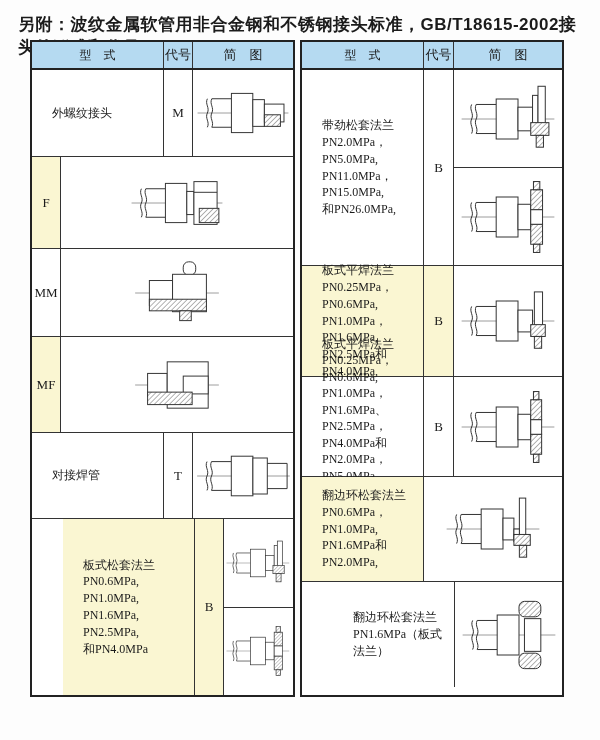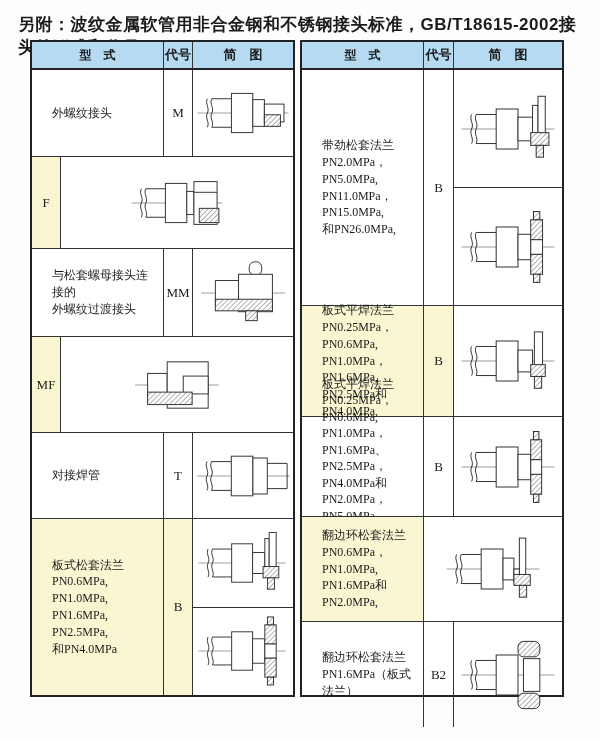--- a/index.html
+++ b/index.html
@@ -13,33 +13,33 @@
     font-family:"Liberation Sans","DejaVu Sans",sans-serif;
     font-weight:bold;font-size:17px;letter-spacing:.5px;
   }
   .half{
     position:absolute;top:40px;height:657px;background:#fff;
     border:2px solid #222;box-sizing:border-box;
   }
   .half-left{left:30px;width:265px;}
   .half-right{left:300px;width:264px;}
   .row{display:flex;border-bottom:1px solid #333;box-sizing:border-box;}
-  .row:last-child{border-bottom:none;}
+  .row:last-child{border-bottom:none;margin-left:31px;}
   .row.hdr-row{border-bottom:2px solid #222;}
   .cell{box-sizing:border-box;min-width:0;}
   .c-type,.c-code{border-right:1px solid #333;}
   .half-left .c-type{width:132px;}
   .half-left .c-code{width:29px;}
   .half-right .c-type{width:122px;}
   .half-right .c-code{width:30px;}
   .c-diag{flex:1;display:flex;flex-direction:column;}
   .hdr{
     background:#b5daf1;display:flex;align-items:center;justify-content:center;
     font-family:"Liberation Sans","DejaVu Sans",sans-serif;
-    font-weight:bold;font-size:13px;
+    font-weight:normal;font-size:13px;
   }
   .c-type{
     display:flex;align-items:center;padding:4px 4px 4px 20px;
     font-size:12px;line-height:1.4;white-space:pre-line;
   }
   .c-code{
     display:flex;align-items:center;justify-content:center;
     font-size:13px;
   }
   .hl{background:#faf6d2;}
@@ -109,22 +109,20 @@
           <rect x="74" y="16" width="26" height="48"></rect>
           <path d="M74,28 h26" fill="none"></path>
           <rect x="80" y="46" width="22" height="16" fill="url(#ht)"></rect>
         </g>
       </svg>
     </div>
       </div>
   </div>
 
   <div class="row" style="height:88px">
-    <div class="cell c-type">与松套螺母接头连接的
-外螺纹过渡接头</div>
     <div class="cell c-code">MM</div>
     <div class="cell c-diag">
         <div class="one">
       <svg class="fig" viewBox="0 0 110 80" width="98" height="74">
         <line x1="8" y1="40" x2="102" y2="40" stroke="#777" stroke-width="0.8"></line>
         <g stroke="#333" stroke-width="1.1" fill="#fff">
           <rect x="62" y="5" width="14" height="15" rx="6"></rect>
           <rect x="24" y="26" width="26" height="28"></rect>
           <rect x="50" y="19" width="38" height="42"></rect>
           <rect x="24" y="47" width="64" height="13" fill="url(#ht)"></rect>
@@ -209,21 +207,21 @@
 </div>
 
 <div class="half half-right">
 
   <div class="row hdr-row" style="height:28px">
     <div class="cell c-type hdr" style="padding:0;justify-content:center">型　式</div>
     <div class="cell c-code hdr">代号</div>
     <div class="cell c-diag hdr">简　图</div>
   </div>
 
-  <div class="row" style="height:236px">
+  <div class="row" style="height:196px">
     <div class="cell c-type">带劲松套法兰
 PN2.0MPa，PN5.0MPa,
 PN11.0MPa，PN15.0MPa,
 和PN26.0MPa,</div>
     <div class="cell c-code">B</div>
     <div class="cell c-diag">
       <div class="sub">
         <svg class="fig" viewBox="0 0 110 80" width="100" height="84">
           <line x1="4" y1="40" x2="106" y2="40" stroke="#777" stroke-width="0.8"></line>
           <use href="#hose"></use>
@@ -318,21 +316,20 @@
           <rect x="84" y="58" width="8" height="13" fill="url(#ht)"></rect>
         </g>
       </svg>
     </div>
       </div>
   </div>
 
   <div class="row" style="height:105px">
     <div class="cell c-type">翻边环松套法兰
 PN1.6MPa（板式法兰）</div>
-    <div class="cell c-code">B2</div>
     <div class="cell c-diag">
         <div class="one">
       <svg class="fig" viewBox="0 0 110 80" width="100" height="84">
         <line x1="4" y1="40" x2="106" y2="40" stroke="#777" stroke-width="0.8"></line>
         <use href="#hose"></use>
         <g stroke="#333" stroke-width="1.1" fill="#fff">
           <rect x="72" y="22" width="18" height="36"></rect>
           <rect x="66" y="3" width="24" height="17" rx="6" fill="url(#ht)"></rect>
           <rect x="66" y="60" width="24" height="17" rx="6" fill="url(#ht)"></rect>
         </g>

